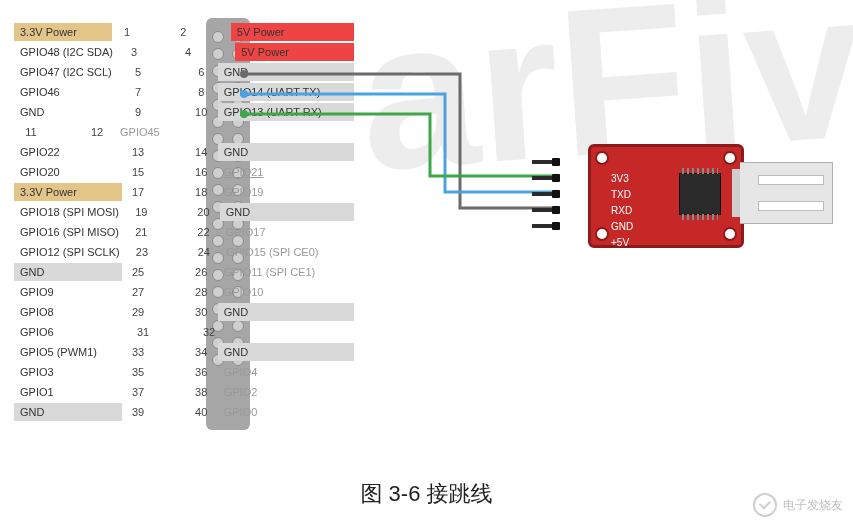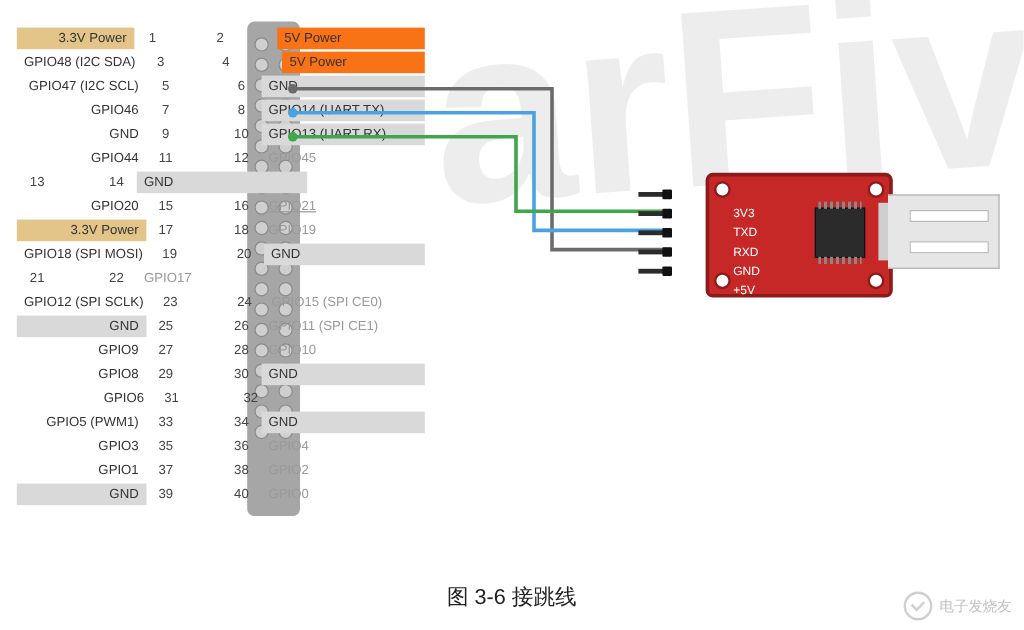--- a/index.html
+++ b/index.html
@@ -1,27 +1,27 @@
 <!DOCTYPE html>
 <html><head>
 <meta charset="utf-8">
 <style>
   html, body { margin:0; padding:0; background:#fff; font-family:Arial, sans-serif; font-size:11px; color:#333; }
   .diagram { position:relative; width:853px; height:525px; overflow:hidden; }
   .watermark { position:absolute; font-size:210px; font-weight:700; color:rgba(0,0,0,0.07); pointer-events:none; user-select:none; white-space:nowrap; transform:rotate(-4deg); }
   .pin-area { position:absolute; top:22px; left:14px; width:340px; }
   .pin-row { height:20px; display:flex; align-items:center; }
   .lbl-left, .lbl-right { height:18px; line-height:18px; padding:0 6px; white-space:nowrap; }
-  .lbl-left { width:100px; text-align:right; }
+  .lbl-left { width:100px; text-align:left; }
   .lbl-right { width:130px; text-align:left; }
   .num-left, .num-right { width:22px; text-align:center; color:#444; font-size:11px;}
   .num-left { margin-left:6px; }
   .num-right { margin-right:6px; }
   .hl-pwr3v3 { background:#e3c58a; }
-  .hl-pwr5v  { background:#f97316;margin-left:32px; }
+  .hl-pwr5v  { background:#ef4444;margin-left:32px; }
   .hl-gnd    { background:#d9d9d9; }
   .header-conn { position:absolute; top:18px; left:206px; width:44px; height:412px; background:#a6a6a6; border-radius:6px; }
   .header-conn .col { position:absolute; top:8px; width:14px; }
   .header-conn .col.left { left:5px; }
   .header-conn .col.right { right:5px; }
   .pin-dot { width:10px; height:10px; border-radius:50%; background:#cfcfcf; margin:5px auto; border:1px solid #8a8a8a; }
   svg.wires { position:absolute; top:0; left:0; pointer-events:none; }
   .usb-board { position:absolute; top:144px; left:560px; width:274px; height:98px; }
   .pcb { position:absolute; left:28px; top:0; width:150px; height:98px; background:#c62828; border-radius:6px; border:3px solid #8e1b1b; }
   .pcb .mh { position:absolute; width:10px; height:10px; border-radius:50%; background:#fff; border:2px solid #8e1b1b; }
@@ -34,21 +34,21 @@
     repeating-linear-gradient(90deg,#888 0 2px, transparent 2px 5px); height:6px; left:2px; right:2px;}
   .pcb .chip::before{top:-6px;} .pcb .chip::after{bottom:-6px;}
   .pins5 { position:absolute; left:-28px; top:10px; }
   .pinrow { height:16px; display:flex; align-items:center; }
   .pinmetal { width:26px; height:4px; background:#2b2b2b; position:relative; }
   .pinmetal::after{content:"";position:absolute;right:-2px;top:-2px;width:8px;height:8px;background:#111;border-radius:1px;}
   .usbA { position:absolute; left:180px; top:18px; width:92px; height:60px; background:#e6e6e6; border:1px solid #b0b0b0; border-left:none;}
   .usbA::before{content:"";position:absolute;left:-8px;top:6px;width:8px;height:48px;background:#cfcfcf;}
   .usbA .slot{position:absolute;left:18px;top:12px;width:64px;height:8px;background:#fff;border:1px solid #bbb;}
   .usbA .slot2{position:absolute;left:18px;bottom:12px;width:64px;height:8px;background:#fff;border:1px solid #bbb;}
-  .caption { position:absolute; bottom:16px; left:0; right:0; text-align:center; font-size:18px; color:#222; }
+  .caption { position:absolute; bottom:16px; left:0; right:0; text-align:center; font-size:22px; color:#222; }
   .site-badge { position:absolute; right:10px; bottom:8px; color:#bfbfbf; font-size:12px; display:flex; align-items:center; gap:6px;}
   .site-badge .ic{width:20px;height:20px;border-radius:50%;border:2px solid #cfcfcf;position:relative;}
   .site-badge .ic::after{content:"";position:absolute;width:8px;height:5px;border-left:2px solid #cfcfcf;border-bottom:2px solid #cfcfcf;transform:rotate(-45deg);left:5px;top:5px;}
 </style>
 </head>
 <body>
 
 <div class="diagram">
 
   <div class="watermark" style="top:-40px;left:360px;">arFiv</div>
@@ -130,27 +130,27 @@
         <div class="lbl-right hl-gnd" style="color: rgb(51, 51, 51);">GPIO14 (UART TX)</div>
       </div>
       <div class="pin-row">
         <div class="lbl-left ">GND</div>
         <div class="num-left">9</div>
         <div style="width: 44px;"></div>
         <div class="num-right">10</div>
         <div class="lbl-right hl-gnd" style="color: rgb(51, 51, 51);">GPIO13 (UART RX)</div>
       </div>
       <div class="pin-row">
-        <div class="lbl-left ">GPIO44</div>
         <div class="num-left">11</div>
         <div style="width: 44px;"></div>
         <div class="num-right">12</div>
         <div class="lbl-right " style="color: rgb(154, 154, 154);">GPIO45</div>
       </div>
       <div class="pin-row">
+        <div class="lbl-left ">GPIO22</div>
         <div class="num-left">13</div>
         <div style="width: 44px;"></div>
         <div class="num-right">14</div>
         <div class="lbl-right hl-gnd" style="color: rgb(51, 51, 51);">GND</div>
       </div>
       <div class="pin-row">
         <div class="lbl-left ">GPIO20</div>
         <div class="num-left">15</div>
         <div style="width: 44px;"></div>
         <div class="num-right">16</div>
@@ -164,20 +164,21 @@
         <div class="lbl-right " style="color: rgb(154, 154, 154);">GPIO19</div>
       </div>
       <div class="pin-row">
         <div class="lbl-left ">GPIO18 (SPI MOSI)</div>
         <div class="num-left">19</div>
         <div style="width: 44px;"></div>
         <div class="num-right">20</div>
         <div class="lbl-right hl-gnd" style="color: rgb(51, 51, 51);">GND</div>
       </div>
       <div class="pin-row">
+        <div class="lbl-left ">GPIO16 (SPI MISO)</div>
         <div class="num-left">21</div>
         <div style="width: 44px;"></div>
         <div class="num-right">22</div>
         <div class="lbl-right " style="color: rgb(154, 154, 154);">GPIO17</div>
       </div>
       <div class="pin-row">
         <div class="lbl-left ">GPIO12 (SPI SCLK)</div>
         <div class="num-left">23</div>
         <div style="width: 44px;"></div>
         <div class="num-right">24</div>

